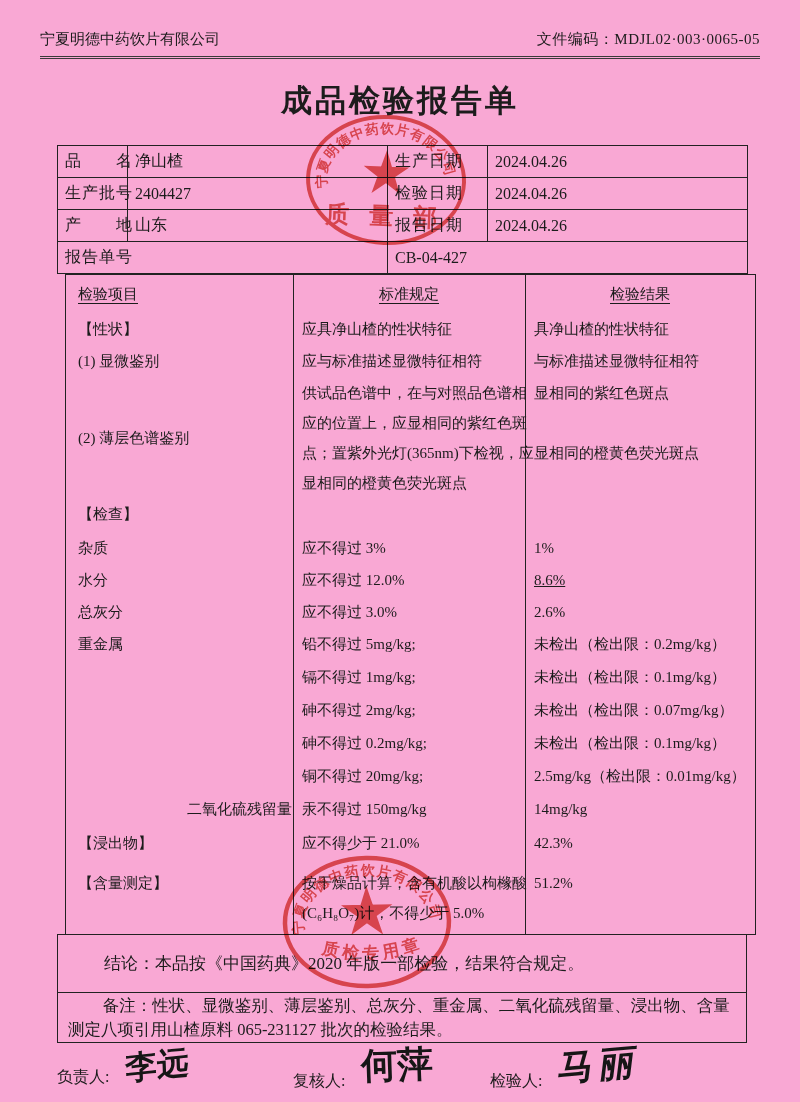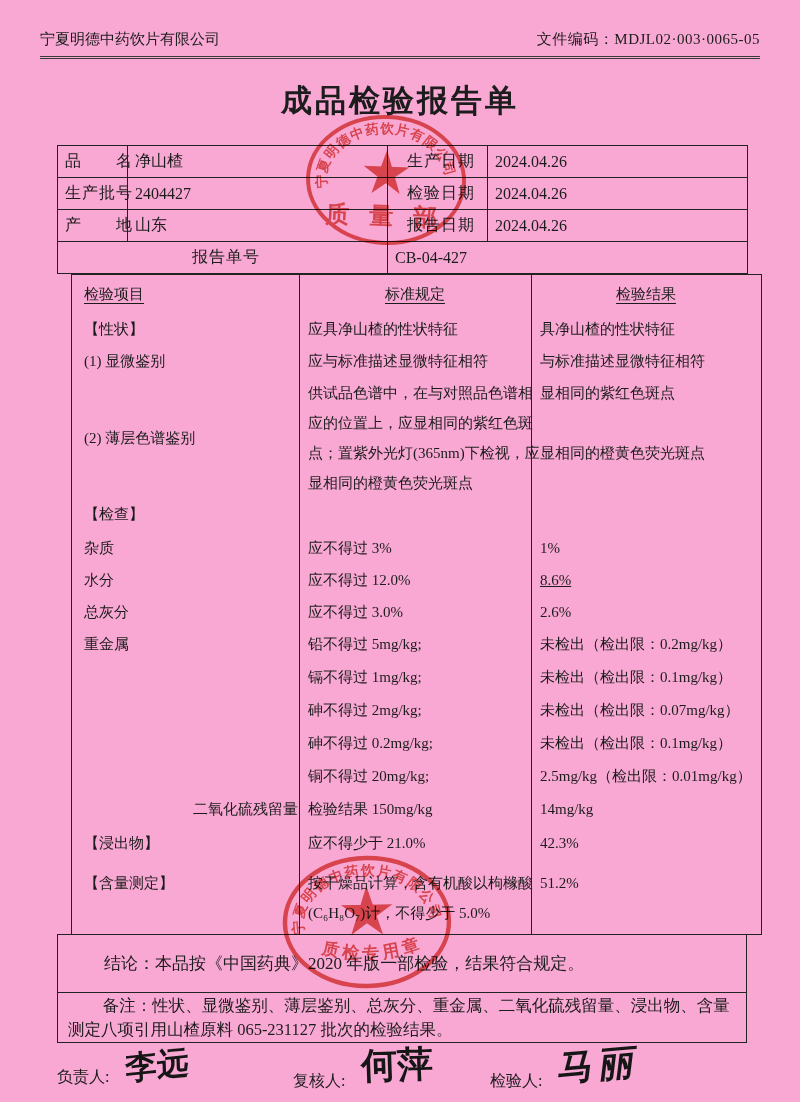--- a/index.html
+++ b/index.html
@@ -15,23 +15,23 @@
   
   .title{position:absolute;top:80px;left:0;width:100%;text-align:center;
          font-size:31px;font-weight:bold;letter-spacing:3px;}
 
   
   table{border-collapse:collapse;table-layout:fixed;}
   td{box-sizing:border-box;overflow:visible;}
 
   .info{position:absolute;top:145px;left:57px;width:690px;font-size:16px;}
   .info td{border:1px solid #222;height:32px;padding:0 0 0 7px;white-space:nowrap;}
-  .info td.il, .info td.il2{letter-spacing:1px;text-align:center;}
-
-  .insp{position:absolute;top:274px;left:71px;width:690px;font-size:15px;}
+  .info td.il, .info td.il2{letter-spacing:1px;}
+
+  .insp{position:absolute;top:274px;left:65px;width:690px;font-size:15px;}
   .insp td{border-left:1px solid #222;border-right:1px solid #222;
            border-top:none;border-bottom:none;vertical-align:top;white-space:nowrap;}
   .insp{border:1px solid #222;}
   .insp td.c1{padding-left:12px;}
   .insp td.c2{padding-left:8px;}
   .insp td.c3{padding-left:8px;}
   .insp thead td{height:36px;line-height:36px;}
   .insp thead td.c2,.insp thead td.c3{text-align:center;padding-left:0;}
   .ul{text-decoration:underline;text-underline-offset:4px;}
   .ln{height:30px;line-height:30px;white-space:nowrap;}
@@ -257,21 +257,21 @@
           </td>
           <td class="c3" style="height: 31px;">
             <div class="ln" style="height: 31px; line-height: 31px;">2.5mg/kg（检出限：0.01mg/kg）</div>
           </td>
         </tr>
         <tr>
           <td class="c1" style="height: 31px; text-align: right;">
             <div class="ln" style="height: 31px; line-height: 31px;">二氧化硫残留量</div>
           </td>
           <td class="c2" style="height: 31px;">
-            <div class="ln" style="height: 31px; line-height: 31px;">检验结果 150mg/kg</div>
+            <div class="ln" style="height: 31px; line-height: 31px;">汞不得过 150mg/kg</div>
           </td>
           <td class="c3" style="height: 31px;">
             <div class="ln" style="height: 31px; line-height: 31px;">14mg/kg</div>
           </td>
         </tr>
         <tr>
           <td class="c1" style="height: 32px;">
             <div class="ln" style="height: 32px; line-height: 32px;">【浸出物】</div>
           </td>
           <td class="c2" style="height: 32px;">

